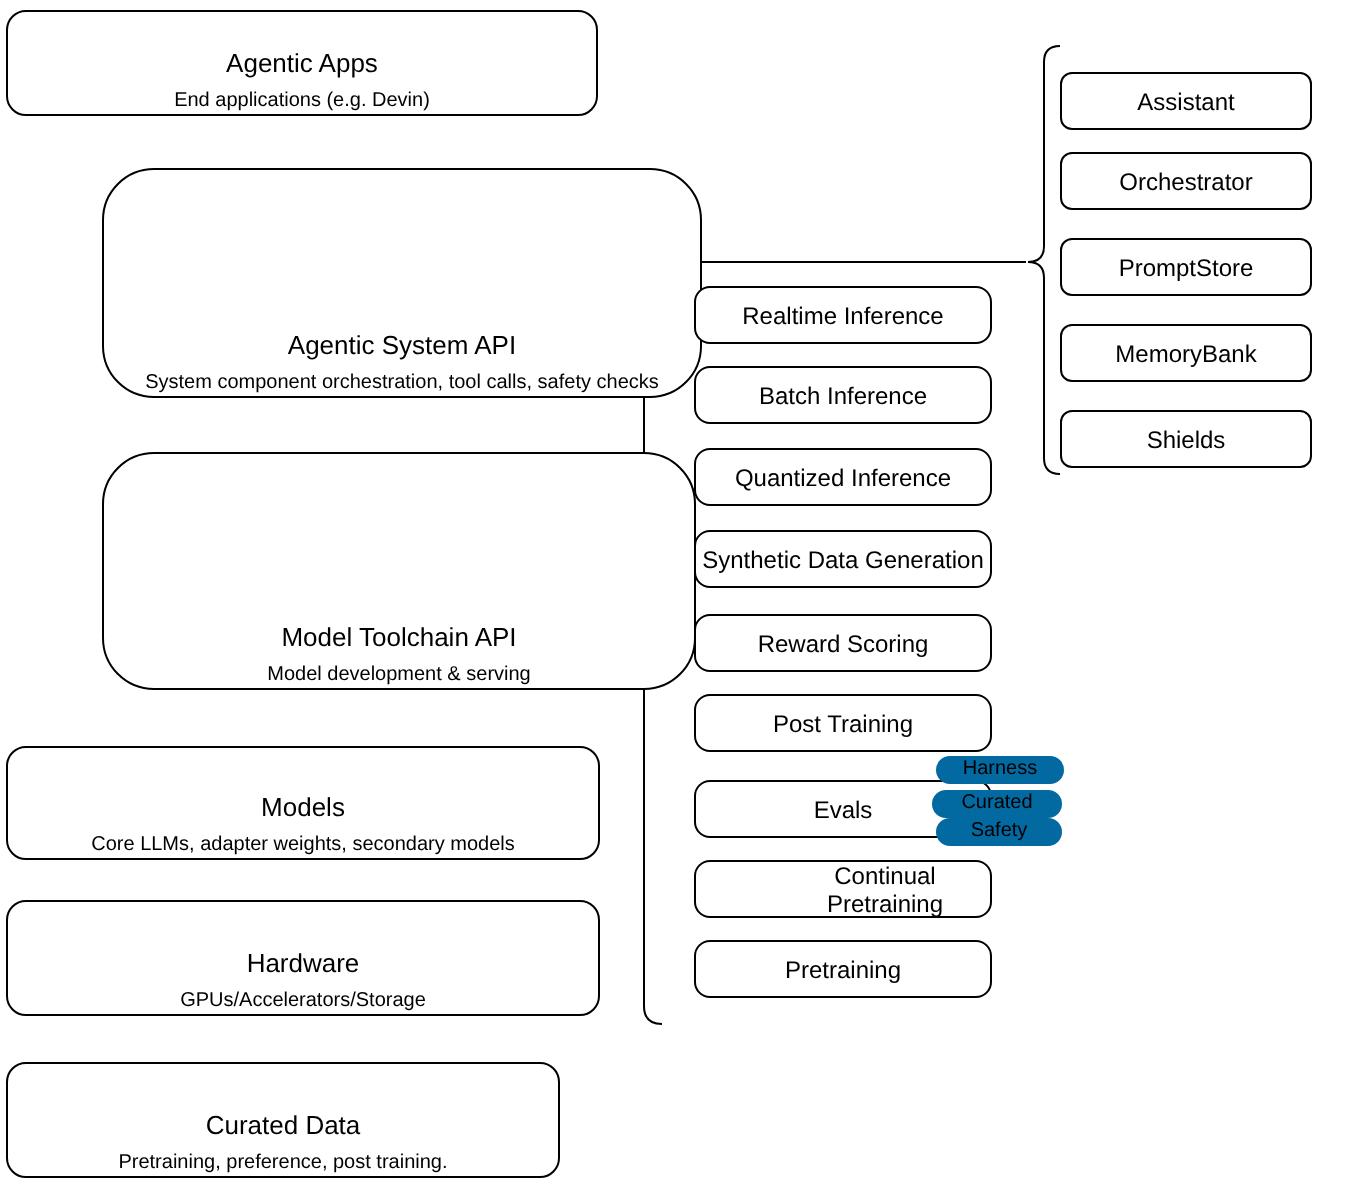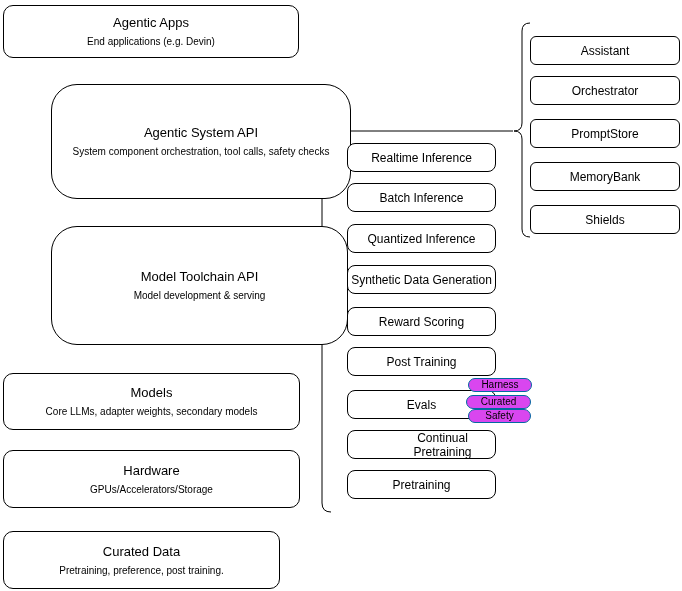--- a/index.html
+++ b/index.html
@@ -25,21 +25,21 @@
     box-sizing: border-box;
     display: flex;
     flex-direction: column;
     align-items: center;
     justify-content: center;
     text-align: center;
     z-index: 1;
   }
   .lbox .title { font-size: 13px; line-height: 16px; }
   .lbox .subtitle { font-size: 10px; line-height: 13px; margin-top: 4px; }
-  .lbox { border-radius: 10px; }
+  .lbox { border-radius: 10px; justify-content: flex-end; }
   .lbox.big { border-radius: 26px; margin-left: 48px; }
 
   
   .lb1 { left: 3px;  top: 5px;   width: 296px; height: 53px; }
   .lb2 { left: 3px;  top: 84px;  width: 300px; height: 115px; }
   .lb3 { left: 3px;  top: 226px; width: 297px; height: 119px; }
   .lb4 { left: 3px;  top: 373px; width: 297px; height: 57px; }
   .lb5 { left: 3px;  top: 450px; width: 297px; height: 58px; }
   .lb6 { left: 3px;  top: 531px; width: 277px; height: 58px; }
 
@@ -51,33 +51,33 @@
     border-radius: 8px;
     font-size: 12px;
   }
   .m1 { top: 143px; } .m2 { top: 183px; } .m3 { top: 224px; }
   .m4 { top: 265px; } .m5 { top: 307px; } .m6 { top: 347px; }
   .m7 { top: 390px; } .m8 { top: 430px; padding-left: 42px; } .m9 { top: 470px; }
 
   
   .rbox {
     left: 530px;
-    width: 150px;
+    width: 126px;
     height: 29px;
     border-radius: 6px;
     font-size: 12px;
   }
   .r1 { top: 36px; } .r2 { top: 76px; } .r3 { top: 119px; }
   .r4 { top: 162px; } .r5 { top: 205px; }
 
   
   .pill {
     position: absolute;
-    background: #d946ef;
-    border: 1px solid #0369a1;
+    background: #84cc16;
+    border: 7px solid #0369a1;
     box-sizing: border-box;
     border-radius: 8px;
     font-size: 10px;
     line-height: 12px;
     display: flex;
     align-items: center;
     justify-content: center;
     z-index: 3;
   }
   .p1 { left: 468px; top: 378px; width: 64px; height: 14px; }

